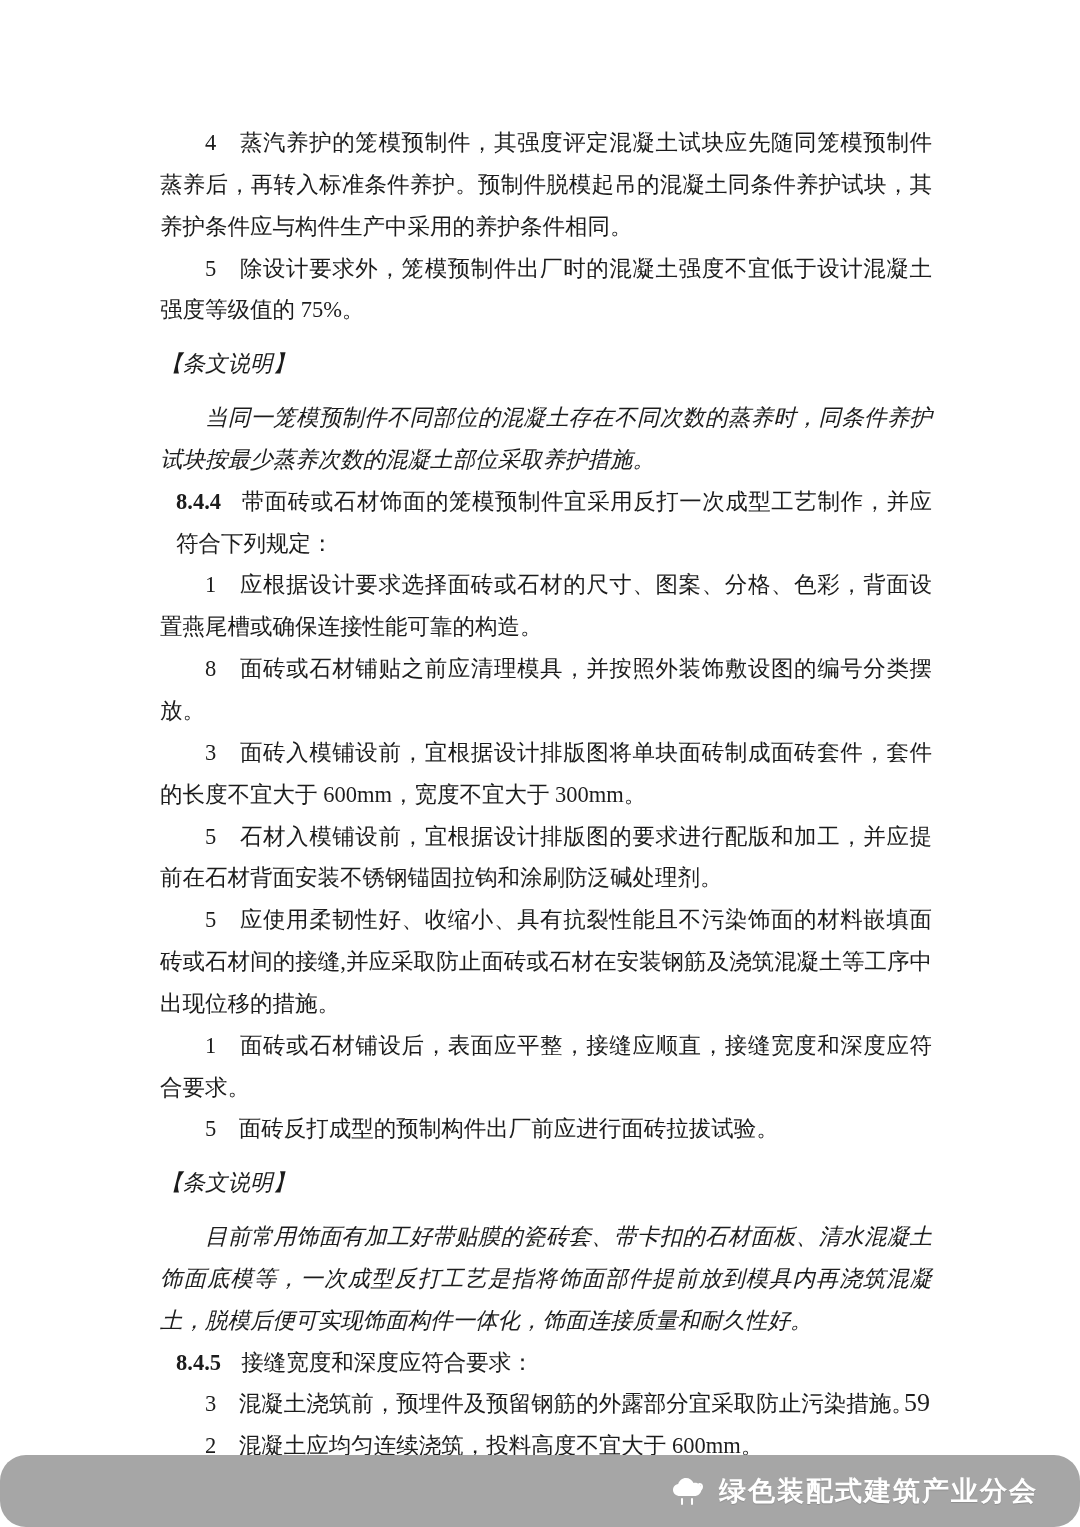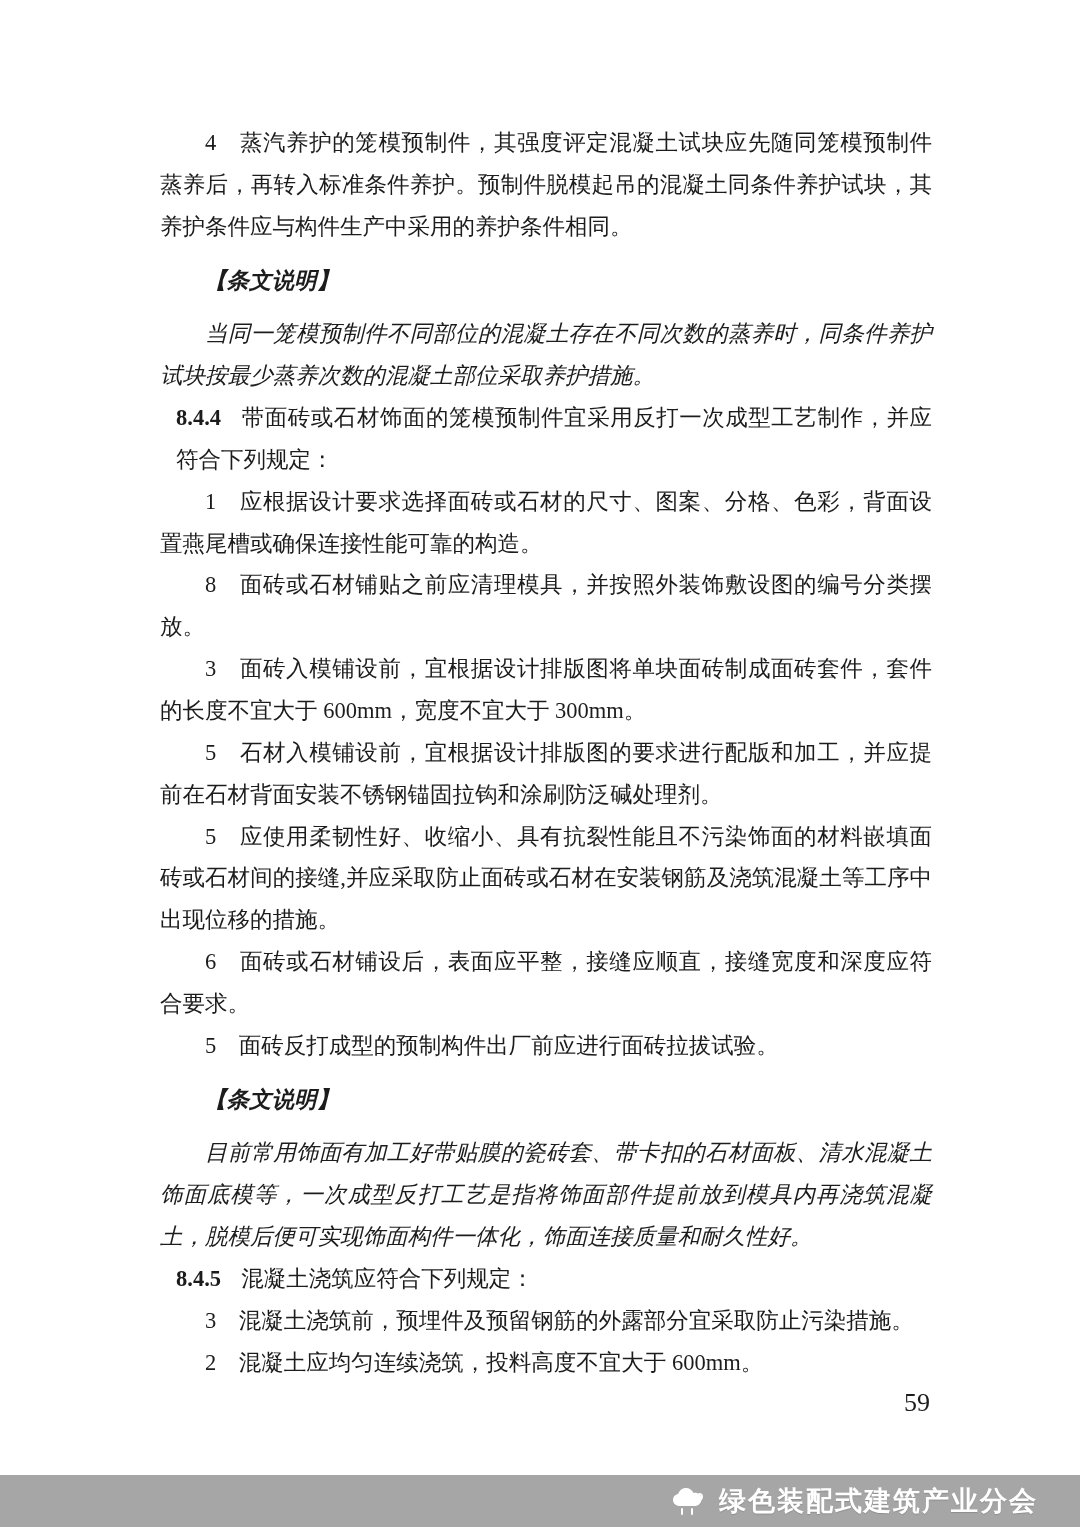--- a/index.html
+++ b/index.html
@@ -30,26 +30,25 @@
     padding: 0;
   }
   p.body {
     text-indent: 2em;
   }
   p.note {
     text-indent: 2em;
     font-style: italic;
   }
   p.label {
-    font-weight: bold;
+    font-weight: normal;
     font-style: italic;
     margin-top: 12px;
     margin-bottom: 12px;
     text-indent: 0;
-    margin-left: 44px;
   }
   p.clause {
     text-indent: 0;
     margin-left: 16px;
   }
   p.clause .num {
     font-weight: bold;
     font-style: normal;
     margin-right: 0.9em;
   }
@@ -58,27 +57,28 @@
     right: 150px;
     top: 1388px;
     font-size: 26px;
     color: #1c1c1c;
   }
   .footer {
     position: absolute;
     left: 0;
     bottom: 0;
     width: 100%;
-    height: 52px;
+    height: 72px;
     background: #a6a6a6;
     display: flex;
     align-items: center;
     justify-content: flex-end;
     box-sizing: border-box;
     padding-right: 42px;
+    border-radius: 26px;
   }
   .brand {
     display: flex;
     align-items: center;
     gap: 10px;
   }
   .brand .logo svg {
     display: block;
   }
   .brand-text {
@@ -90,33 +90,34 @@
     text-shadow: 0 1px 1px rgba(0,0,0,0.15);
   }
 </style>
 </head>
 <body>
 
 <div class="page">
 
   <main class="content" id="content">
       <p class="body">4　蒸汽养护的笼模预制件，其强度评定混凝土试块应先随同笼模预制件蒸养后，再转入标准条件养护。预制件脱模起吊的混凝土同条件养护试块，其养护条件应与构件生产中采用的养护条件相同。</p>
+      <p class="body">5　除设计要求外，笼模预制件出厂时的混凝土强度不宜低于设计混凝土强度等级值的 75%。</p>
       <p class="label">【条文说明】</p>
       <p class="note">当同一笼模预制件不同部位的混凝土存在不同次数的蒸养时，同条件养护试块按最少蒸养次数的混凝土部位采取养护措施。</p>
       <p class="clause"><span class="num">8.4.4</span><span>带面砖或石材饰面的笼模预制件宜采用反打一次成型工艺制作，并应符合下列规定：</span></p>
       <p class="body">1　应根据设计要求选择面砖或石材的尺寸、图案、分格、色彩，背面设置燕尾槽或确保连接性能可靠的构造。</p>
       <p class="body">8　面砖或石材铺贴之前应清理模具，并按照外装饰敷设图的编号分类摆放。</p>
       <p class="body">3　面砖入模铺设前，宜根据设计排版图将单块面砖制成面砖套件，套件的长度不宜大于 600mm，宽度不宜大于 300mm。</p>
       <p class="body">5　石材入模铺设前，宜根据设计排版图的要求进行配版和加工，并应提前在石材背面安装不锈钢锚固拉钩和涂刷防泛碱处理剂。</p>
       <p class="body">5　应使用柔韧性好、收缩小、具有抗裂性能且不污染饰面的材料嵌填面砖或石材间的接缝,并应采取防止面砖或石材在安装钢筋及浇筑混凝土等工序中出现位移的措施。</p>
-      <p class="body">6　面砖或石材铺设后，表面应平整，接缝应顺直，接缝宽度和深度应符合要求。</p>
+      <p class="body">1　面砖或石材铺设后，表面应平整，接缝应顺直，接缝宽度和深度应符合要求。</p>
       <p class="body">5　面砖反打成型的预制构件出厂前应进行面砖拉拔试验。</p>
       <p class="label">【条文说明】</p>
       <p class="note">目前常用饰面有加工好带贴膜的瓷砖套、带卡扣的石材面板、清水混凝土饰面底模等，一次成型反打工艺是指将饰面部件提前放到模具内再浇筑混凝土，脱模后便可实现饰面构件一体化，饰面连接质量和耐久性好。</p>
-      <p class="clause"><span class="num">8.4.5</span><span>混凝土浇筑应符合下列规定：</span></p>
+      <p class="clause"><span class="num">8.4.5</span><span>接缝宽度和深度应符合要求：</span></p>
       <p class="body">3　混凝土浇筑前，预埋件及预留钢筋的外露部分宜采取防止污染措施。</p>
       <p class="body">2　混凝土应均匀连续浇筑，投料高度不宜大于 600mm。</p>
     </main>
 
   <div class="page-number">59</div>
 
   <footer class="footer">
     <div class="brand">
       <span class="logo">
         <svg width="40" height="34" viewBox="0 0 40 34" xmlns="http://www.w3.org/2000/svg">

